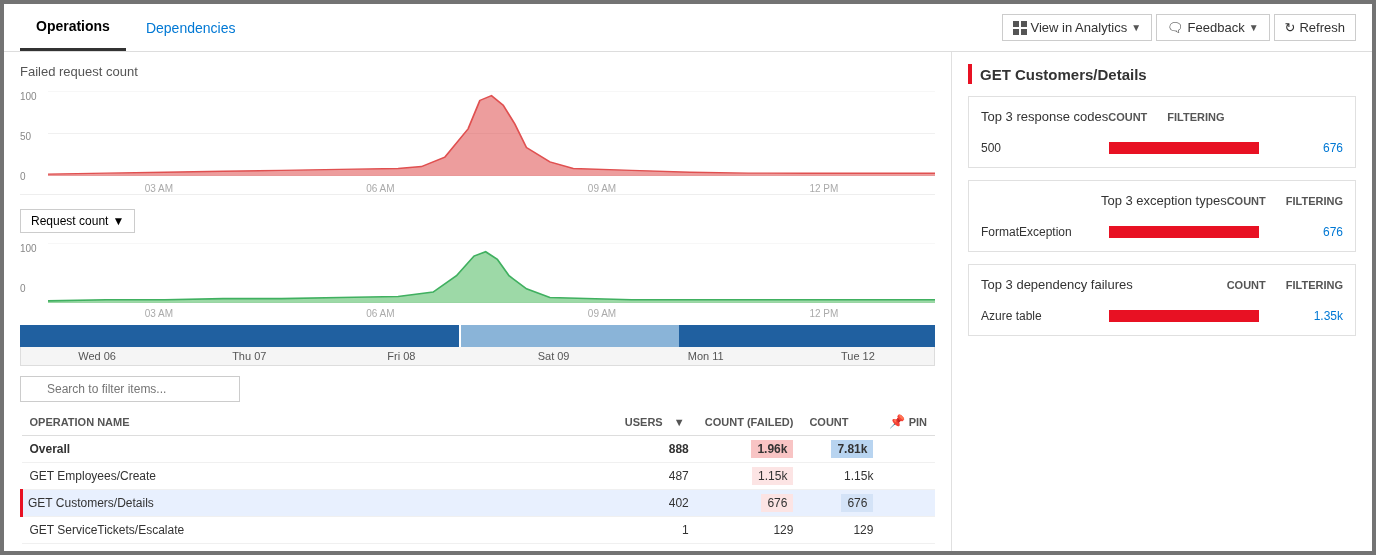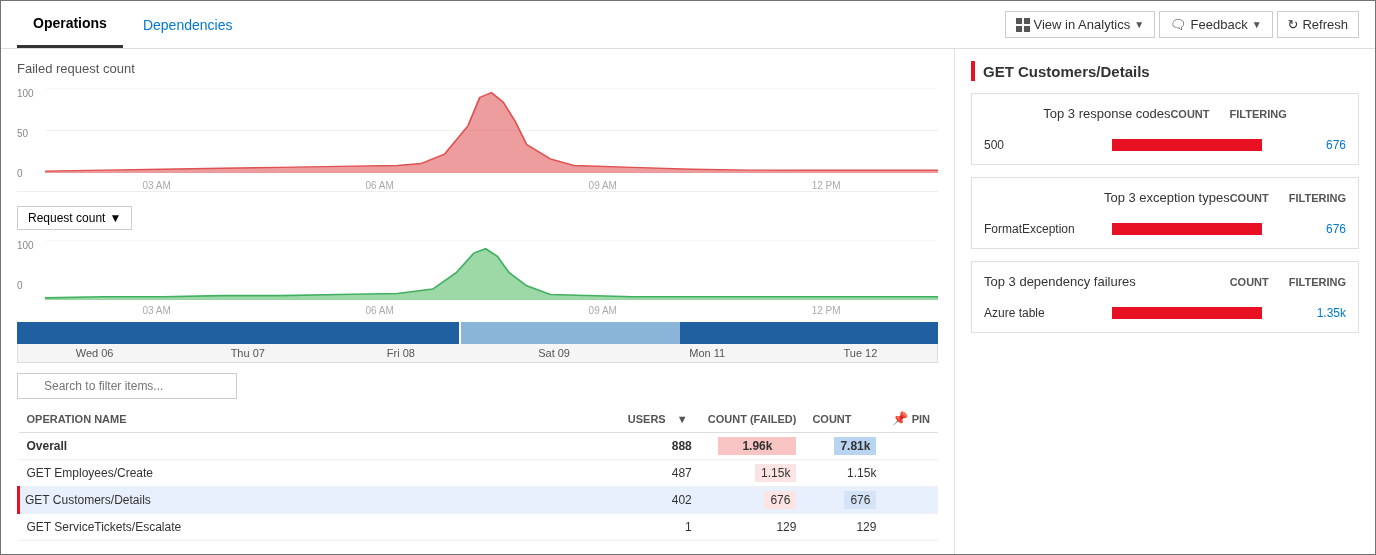--- a/index.html
+++ b/index.html
@@ -1,18 +1,18 @@
 <!DOCTYPE html>
 <html><head>
   <meta charset="utf-8">
   <style>
     * { box-sizing: border-box; margin: 0; padding: 0; }
     body { font-family: 'Segoe UI', Arial, sans-serif; font-size: 12px; background: #fff; color: #333; overflow: hidden; }
 
-    .app-container { width: 1376px; height: 555px; display: flex; flex-direction: column; border: 1px solid #737373; }
+    .app-container { width: 1376px; height: 555px; display: flex; flex-direction: column; border: 4px solid #737373; }
 
     
     .header { display: flex; align-items: center; justify-content: space-between; border-bottom: 1px solid #ddd; padding: 0 16px; height: 48px; flex-shrink: 0; }
     .tabs { display: flex; align-items: center; height: 100%; gap: 0; }
     .tab { padding: 0 16px; height: 100%; display: flex; align-items: center; font-size: 14px; cursor: pointer; border-bottom: 3px solid transparent; margin-right: 4px; }
     .tab.active { border-bottom: 3px solid #333; font-weight: 600; color: #000; }
     .tab.link { color: #0078d4; border-bottom: none; }
     .header-actions { display: flex; align-items: center; gap: 4px; }
     .header-btn { display: flex; align-items: center; gap: 4px; padding: 5px 10px; border: 1px solid #ccc; background: #fff; cursor: pointer; font-size: 13px; color: #333; }
     .analytics-btn { display: flex; align-items: center; gap: 4px; }
@@ -52,21 +52,21 @@
     .operations-table tr.overall td { font-weight: 700; }
     .operations-table tr.selected { background: #e8f0fe; }
     .operations-table tr.selected td:first-child { border-left: 3px solid #e81123; padding-left: 5px; }
     .col-users { width: 80px; text-align: right; }
     .col-count-failed { width: 100px; text-align: right; }
     .col-count { width: 80px; text-align: right; }
     .col-pin { width: 50px; text-align: center; }
     .col-sort { display: inline-flex; align-items: center; gap: 11px; }
     .failed-cell { background: #fce4e4; padding: 2px 6px; }
     .count-cell { background: #d4e3f7; padding: 2px 6px; }
-    .overall-failed { background: #f8c4c4; padding: 2px 24px; }
+    .overall-failed { background: #f8c4c4; padding: 2px 6px; }
     .overall-count { background: #b8d4f0; padding: 2px 6px; }
 
     
     .right-panel { width: 420px; flex-shrink: 0; padding: 12px 16px; overflow-y: auto; }
     .right-section-title { display: flex; align-items: center; gap: 8px; font-size: 15px; font-weight: 600; margin-bottom: 12px; }
     .red-indicator { width: 4px; height: 20px; background: #e81123; flex-shrink: 0; }
 
     .metric-card { border: 1px solid #e0e0e0; padding: 12px; margin-bottom: 12px; }
     .metric-row { display: flex; align-items: center; gap: 8px; margin-top: 17px; }
     .metric-label { width: 120px; font-size: 12px; color: #333; flex-shrink: 0; }
@@ -243,21 +243,21 @@
       </table>
     </div>
 
     <div class="right-panel">
       <div class="right-section-title">
         <div class="red-indicator"></div>
         <span>GET Customers/Details</span>
       </div>
 
       <div class="metric-card">
-        <div style="display:flex;justify-content:center;align-items:center;margin-bottom:8px;">
+        <div style="display:flex;justify-content:flex-start;align-items:center;margin-bottom:8px;">
           <span style="font-size:13px;">Top 3 response codes</span>
           <div style="display:flex;gap:20px;">
             <span style="font-size:11px;font-weight:600;color:#555;text-transform:uppercase;">COUNT</span>
             <span style="font-size:11px;font-weight:600;color:#555;text-transform:uppercase;">FILTERING</span>
           </div>
         </div>
         <div class="metric-row">
           <span class="metric-label">500</span>
           <div class="metric-bar-container">
             <div class="metric-bar" style="width:85%;"></div>

